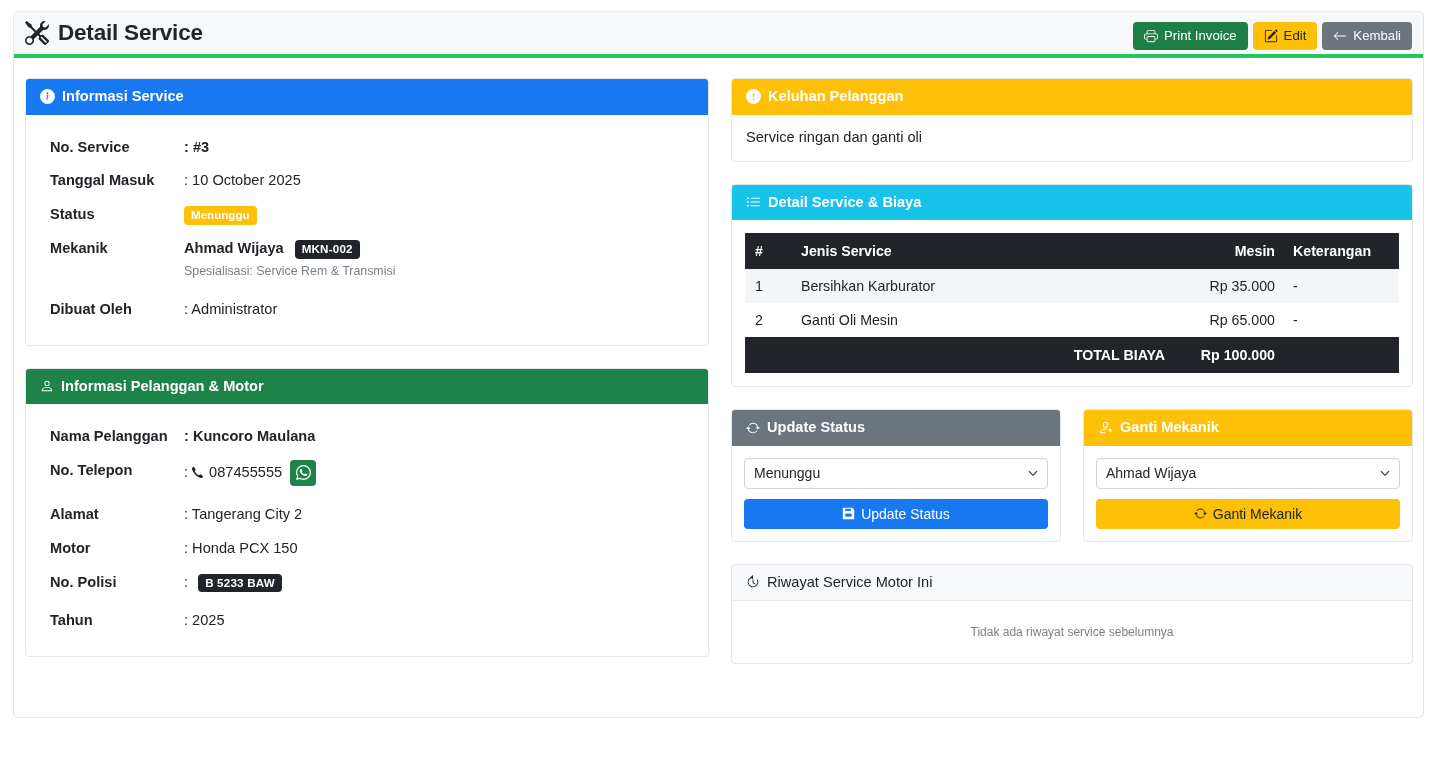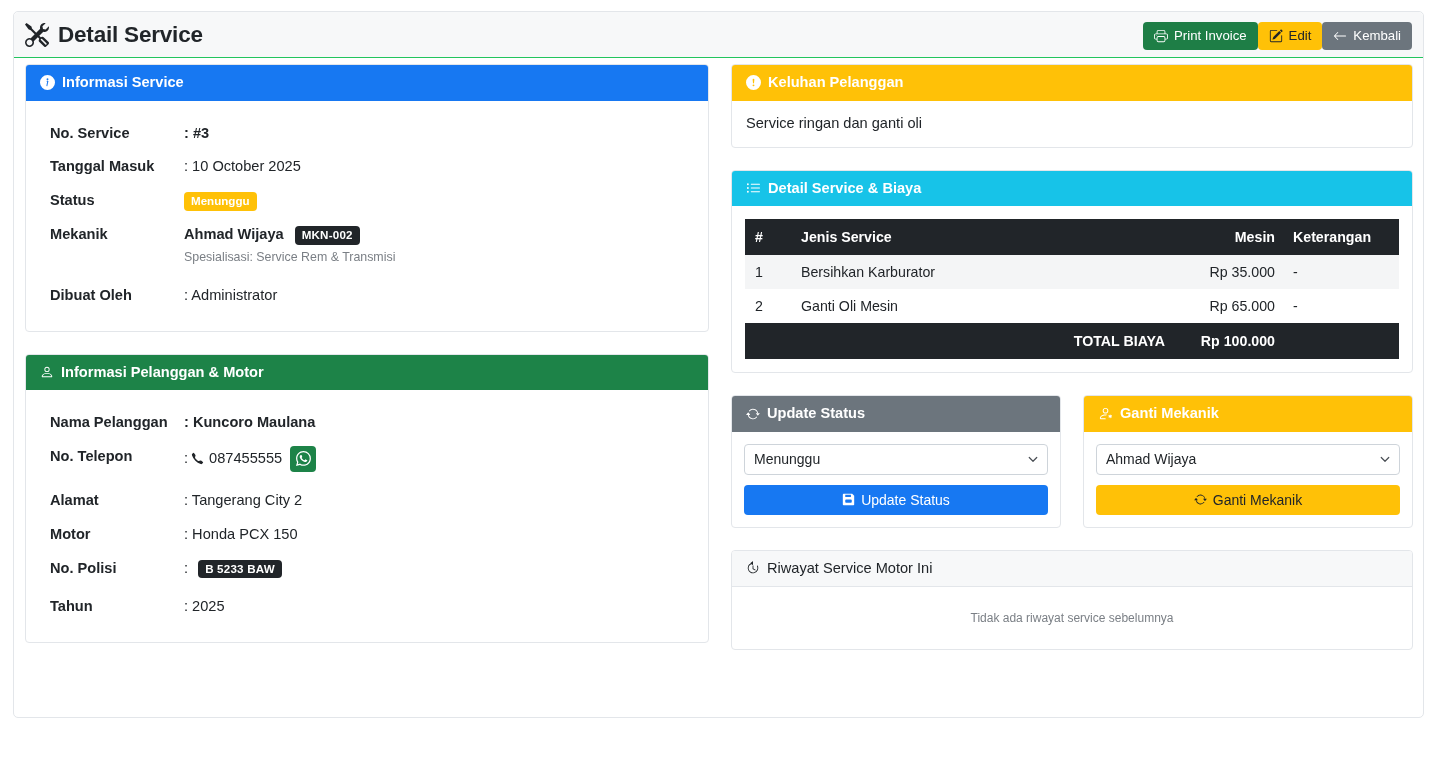--- a/index.html
+++ b/index.html
@@ -17,52 +17,52 @@
     position: absolute;
     left: 13px; top: 11px;
     width: 1411px; height: 707px;
     background: #ffffff;
     border: 1px solid #e3e6ea;
     border-radius: 5px;
   }
   .page-head {
     height: 46px;
     background: #f7f8f9;
-    border-bottom: 1px solid #22c55e;
+    border-bottom: 4px solid #22c55e;
     border-radius: 5px 5px 0 0;
     display: flex; align-items: center;
     padding: 0 11px 0 11px;
     position: relative;
   }
   .page-title {
     display: flex; align-items: center; gap: 9px;
     font-size: 22.5px; font-weight: 700; color: #212529;
     letter-spacing: -0.2px;
   }
   .page-title .ic { display: inline-flex; align-items: center; }
 
   .head-actions {
     position: absolute; right: 11px; top: 10px;
-    display: flex; align-items: flex-end;
+    display: flex; gap: 5px; align-items: flex-end;
   }
   .btn {
     display: inline-flex; align-items: center; gap: 6px;
     font-size: 13.2px; font-weight: 400;
     border: none; border-radius: 4px;
     padding: 7px 11px;
     cursor: pointer; white-space: nowrap;
     font-family: inherit; line-height: 1;
   }
   .btn-green  { background: #1e7e46; color: #fff; }
   .btn-yellow { background: #ffc107; color: #212529; }
   .btn-gray   { background: #6c757d; color: #fff; }
 
   
   .content {
-    position: absolute; left: 0; top: 41px;
+    position: absolute; left: 0; top: 55px;
     width: 1409px; height: 659px;
     padding: 11px 0 0 0;
   }
   .col-left  { position: absolute; left: 11px;  top: 11px; width: 684px; }
   .col-right { position: absolute; left: 717px; top: 11px; width: 682px; }
 
   
   .panel {
     background: #fff;
     border: 1px solid #e3e6ea;

